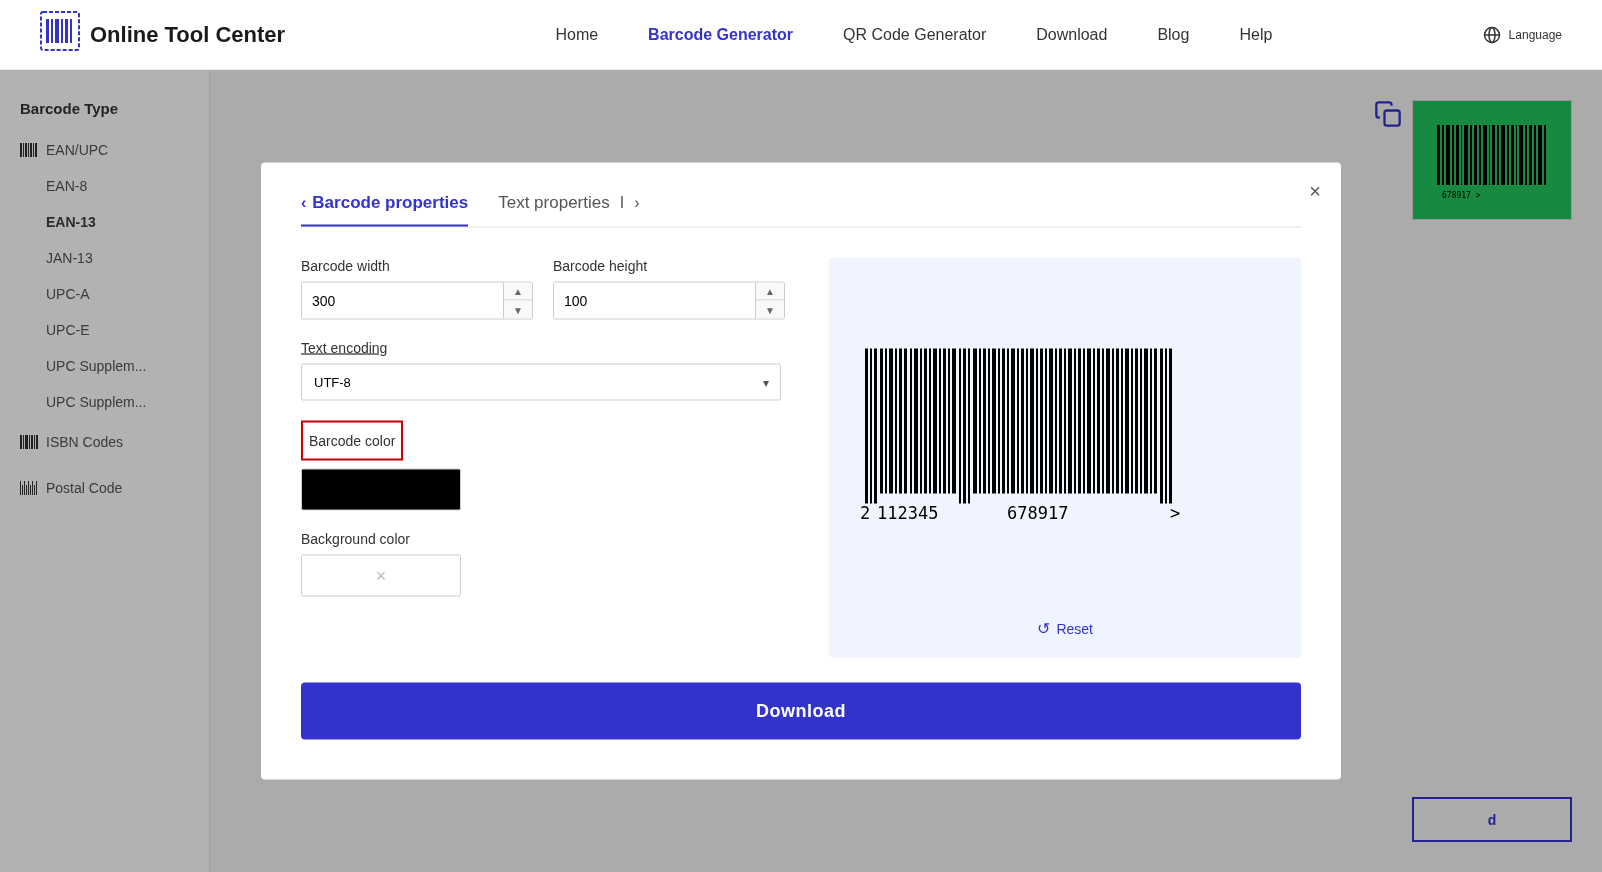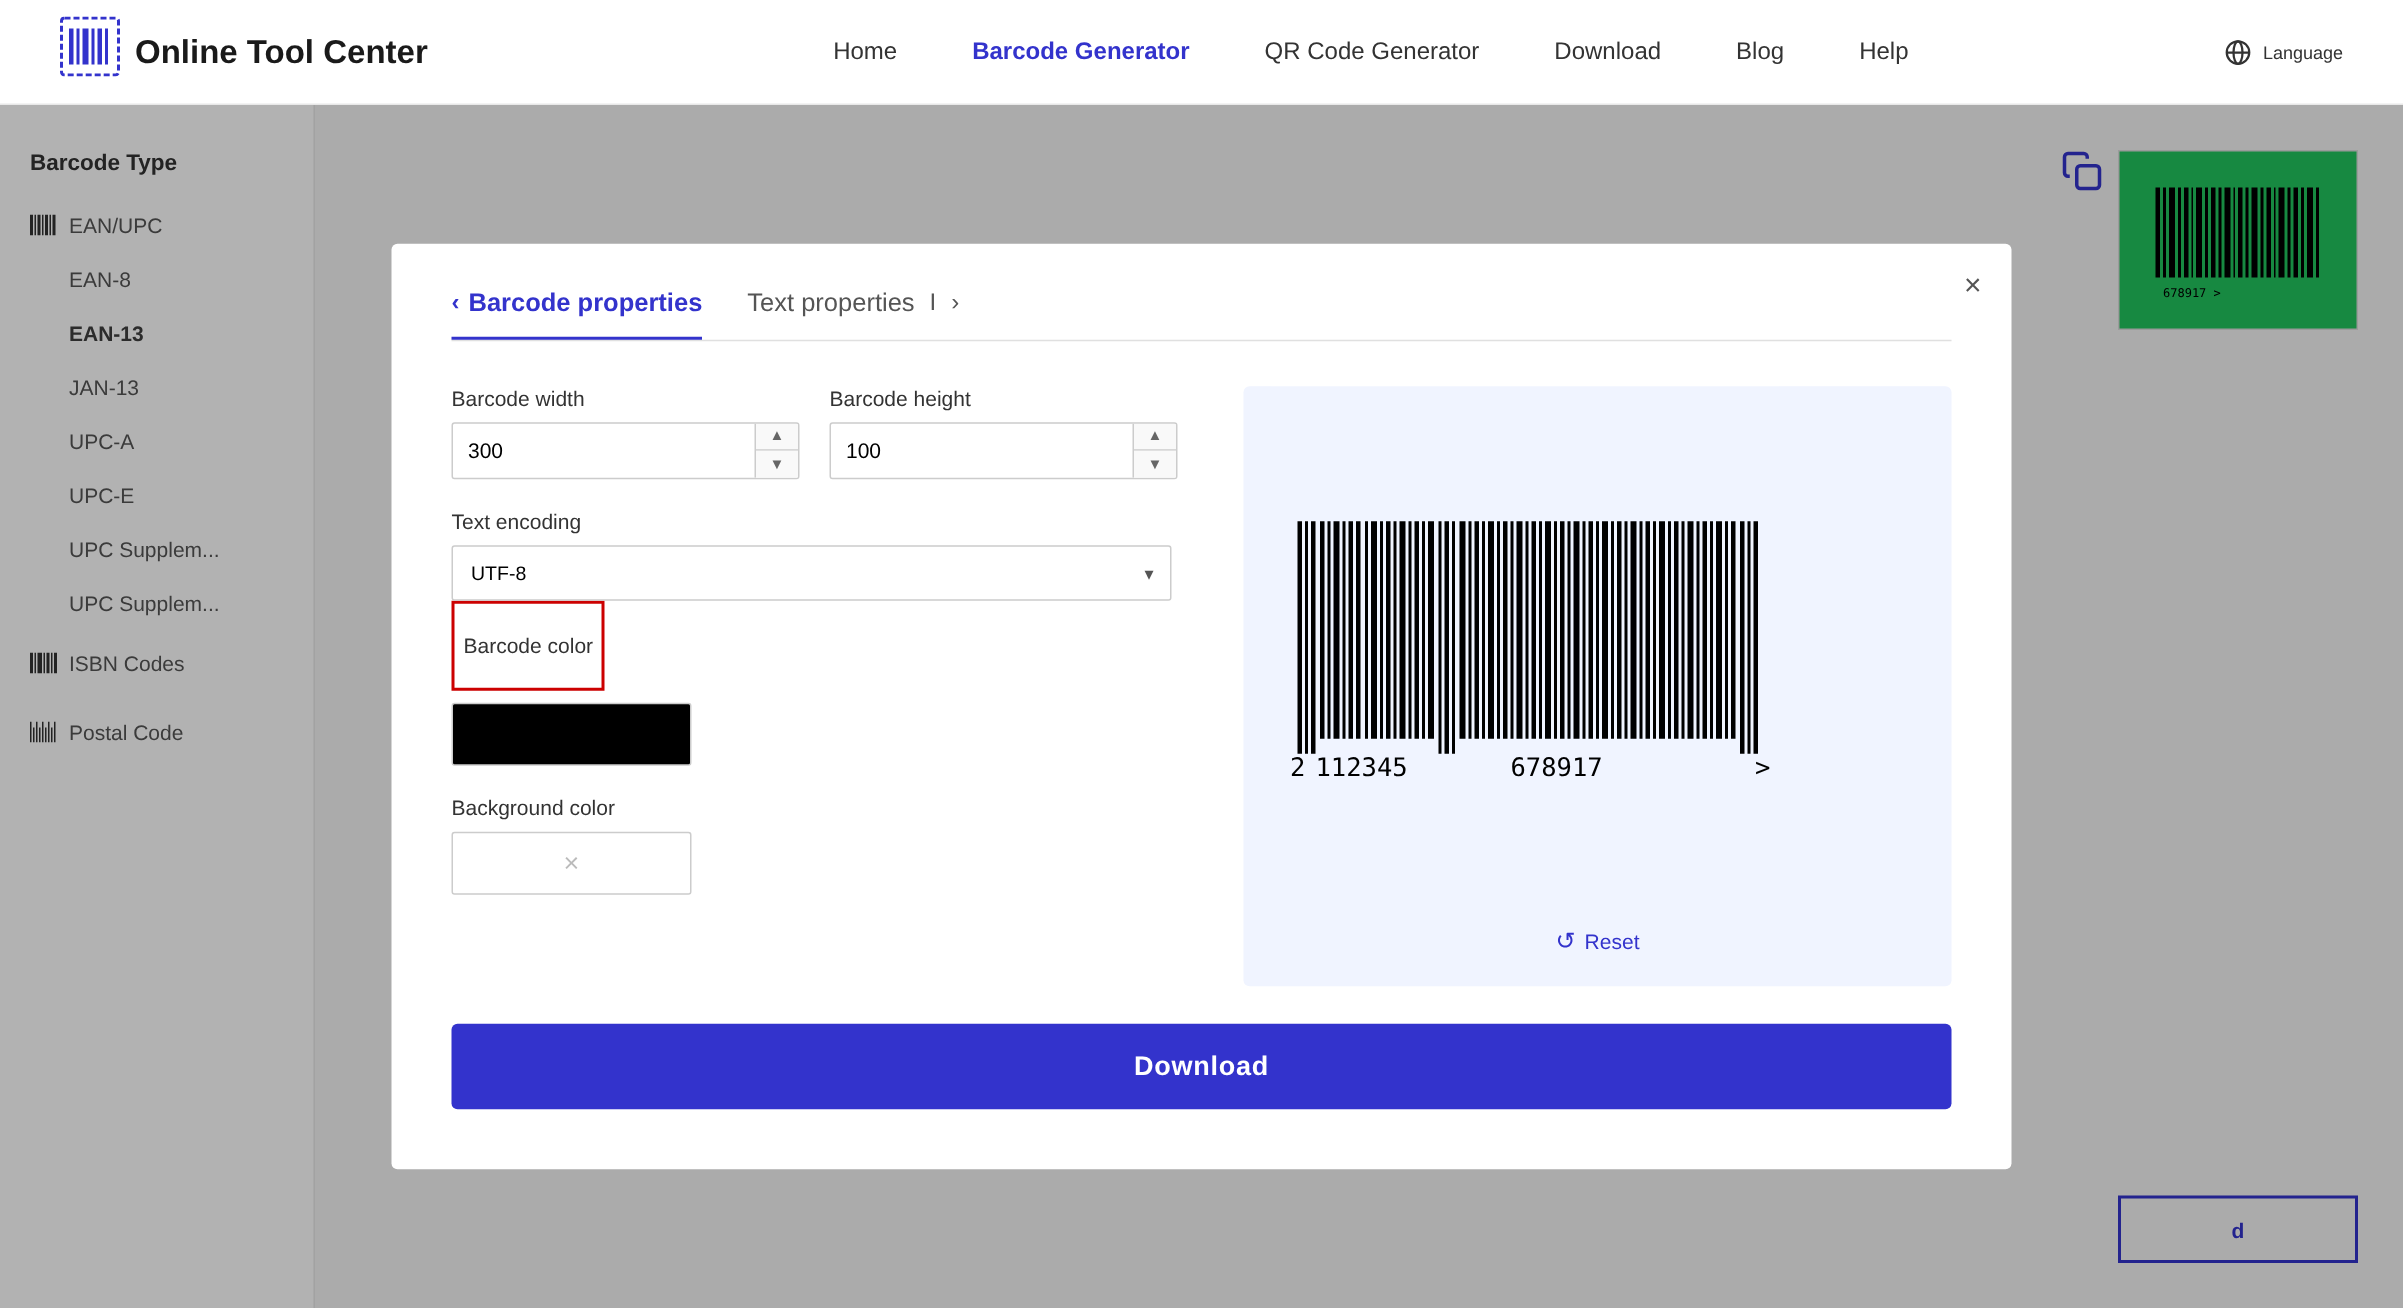--- a/index.html
+++ b/index.html
@@ -557,35 +557,35 @@
             <div class="number-input-wrapper">
               <input type="text" class="number-input" value="100" style="">
               <div class="number-arrows">
                 <div class="number-arrow">▲</div>
                 <div class="number-arrow">▼</div>
               </div>
             </div>
           </div>
         </div>
 
-        <div style="">
+        <div style="margin-bottom: 20px; text-decoration: underline;">
           <label class="field-label">Text encoding</label>
           <div class="select-wrapper">
             <select class="select-field">
               <option value="UTF-8">UTF-8</option>
               <option value="ASCII">ASCII</option>
               <option value="ISO-8859-1">ISO-8859-1</option>
             </select>
             <span class="select-arrow">▾</span>
           </div>
         </div>
 
         <div style="margin-bottom: 20px;">
           <label class="field-label">
-            <span style="border: 2px solid #cc0000; padding: 20px 6px; display: inline-block;">Barcode color</span>
+            <span style="border: 2px solid #cc0000; padding: 10px 6px; display: inline-block;">Barcode color</span>
           </label>
           <div style="margin-top: 8px;">
             <div class="color-swatch"></div>
           </div>
         </div>
 
         <div>
           <label class="field-label">Background color</label>
           <div style="margin-top: 8px;">
             <div class="color-swatch-empty">

